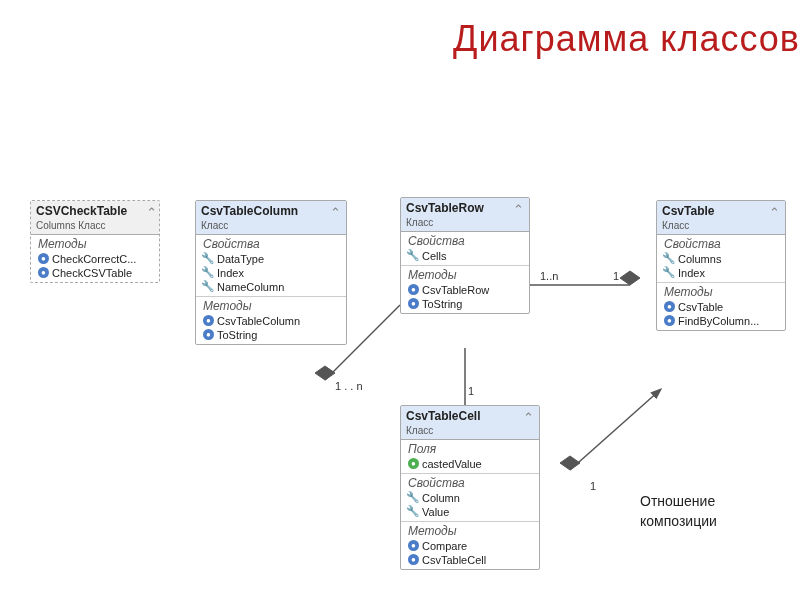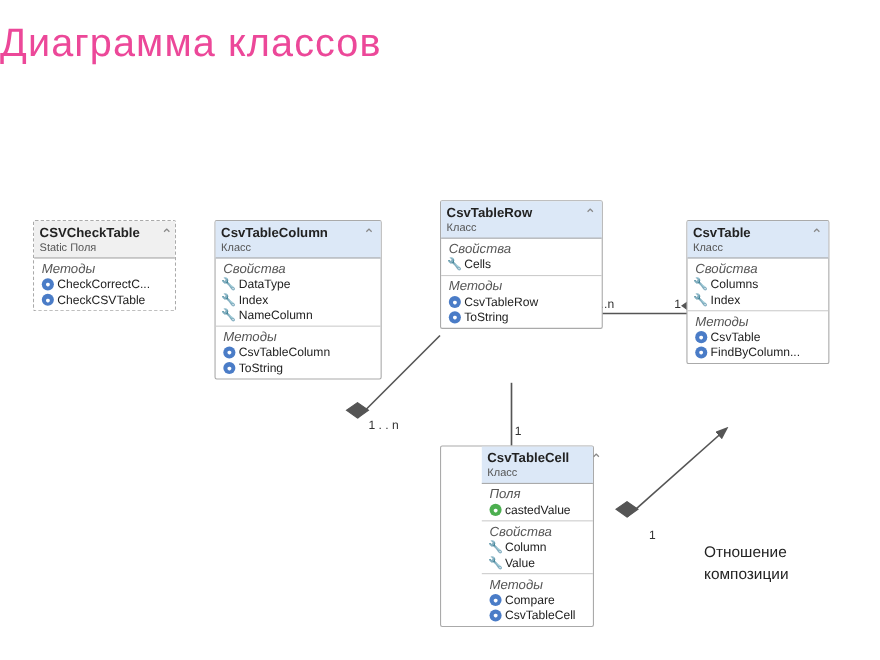--- a/index.html
+++ b/index.html
@@ -5,25 +5,25 @@
     * { box-sizing: border-box; margin: 0; padding: 0; }
     body {
       background: #fff;
       font-family: 'Segoe UI', Arial, sans-serif;
       width: 800px;
       height: 600px;
       overflow: hidden;
       position: relative;
     }
     .title {
-      text-align: left;
+      text-align: right;
       font-size: 36px;
       font-weight: 300;
       padding: 18px 0 10px 0;
-      color: #ec4899;
+      color: #b91c1c;
       letter-spacing: 1px;
     }
     .diagram-area {
       position: relative;
       width: 800px;
       height: 520px;
     }
     
     .uml-box {
       position: absolute;
@@ -157,21 +157,21 @@
       <marker id="arrowhead" markerWidth="8" markerHeight="6" refX="6" refY="3" orient="auto">
         <polygon points="0 0, 8 3, 0 6" fill="#555"></polygon>
       </marker>
     </defs>
   </svg>
 
   <div class="uml-box dashed" style="left:30px; top:130px; width:130px;">
     <div class="uml-header">
       <div>
         <div class="uml-header-title">CSVCheckTable</div>
-        <div class="uml-header-subtitle">Static Поля</div>
+        <div class="uml-header-subtitle">Columns Класс</div>
       </div>
       <span class="uml-header-icon">⌃</span>
     </div>
     <div class="uml-section">
       <div class="uml-section-label">Методы</div>
       <div class="uml-item">
         <span class="icon-circle icon-blue">●</span>
         <span>CheckCorrectC...</span>
       </div>
       <div class="uml-item">
@@ -210,21 +210,21 @@
         <span class="icon-circle icon-blue">●</span>
         <span>CsvTableColumn</span>
       </div>
       <div class="uml-item">
         <span class="icon-circle icon-blue">●</span>
         <span>ToString</span>
       </div>
     </div>
   </div>
 
-  <div class="uml-box" style="left:400px; top:112px; width:148px;">
+  <div class="uml-box" style="left:400px; top:127px; width:130px;">
     <div class="uml-header">
       <div>
         <div class="uml-header-title">CsvTableRow</div>
         <div class="uml-header-subtitle">Класс</div>
       </div>
       <span class="uml-header-icon">⌃</span>
     </div>
     <div class="uml-section">
       <div class="uml-section-label">Свойства</div>
       <div class="uml-item">
@@ -238,21 +238,21 @@
         <span class="icon-circle icon-blue">●</span>
         <span>CsvTableRow</span>
       </div>
       <div class="uml-item">
         <span class="icon-circle icon-blue">●</span>
         <span>ToString</span>
       </div>
     </div>
   </div>
 
-  <div class="uml-box" style="left:624px; top:130px; width:130px;">
+  <div class="uml-box" style="left:656px; top:130px; width:130px;">
     <div class="uml-header">
       <div>
         <div class="uml-header-title">CsvTable</div>
         <div class="uml-header-subtitle">Класс</div>
       </div>
       <span class="uml-header-icon">⌃</span>
     </div>
     <div class="uml-section">
       <div class="uml-section-label">Свойства</div>
       <div class="uml-item">
@@ -270,21 +270,21 @@
         <span class="icon-circle icon-blue">●</span>
         <span>CsvTable</span>
       </div>
       <div class="uml-item">
         <span class="icon-circle icon-blue">●</span>
         <span>FindByColumn...</span>
       </div>
     </div>
   </div>
 
-  <div class="uml-box" style="left:400px; top:335px; width:140px;padding-left:37px;">
+  <div class="uml-box" style="left:400px; top:335px; width:140px;">
     <div class="uml-header">
       <div>
         <div class="uml-header-title">CsvTableCell</div>
         <div class="uml-header-subtitle">Класс</div>
       </div>
       <span class="uml-header-icon">⌃</span>
     </div>
     <div class="uml-section">
       <div class="uml-section-label">Поля</div>
       <div class="uml-item">

